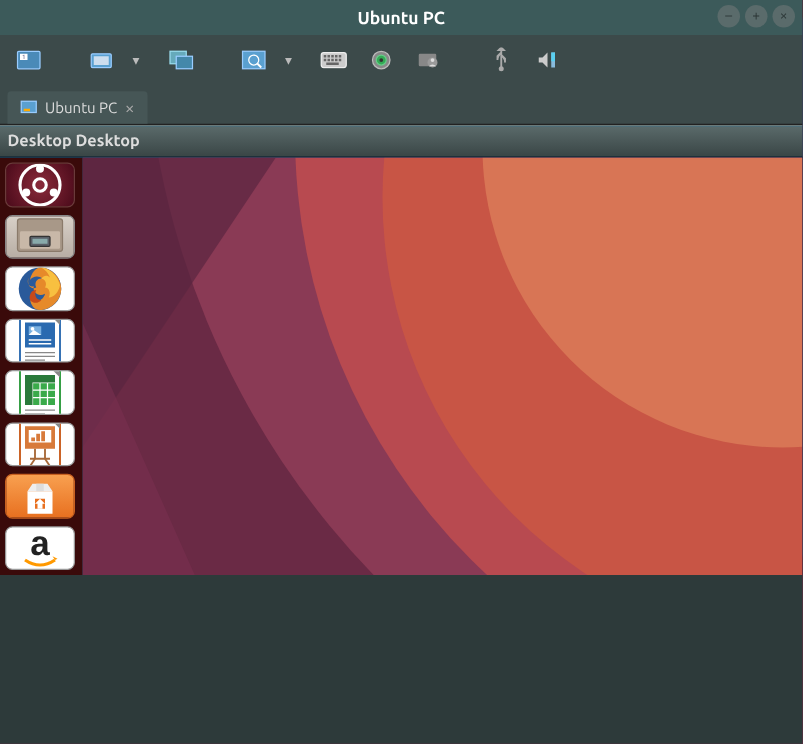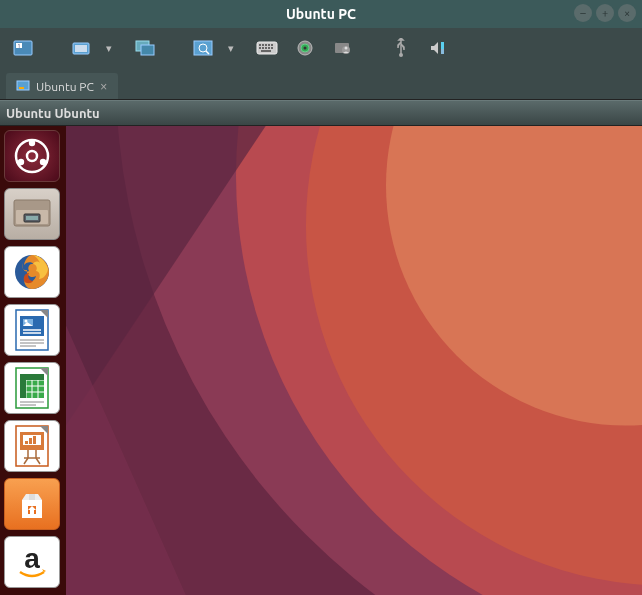--- a/index.html
+++ b/index.html
@@ -7,21 +7,21 @@
     width: 642px;
     height: 595px;
     font-family: "Ubuntu", "Segoe UI", sans-serif;
     font-size: 13px;
     background: #2d3a3a;
     overflow: hidden;
     color: #e0e0e0;
   }
   .window {
     width: 642px;
-    height: 595px;
+    height: 460px;
     background: #0369a1;
     display: flex;
     flex-direction: column;
     border-radius: 17px;
   }
   .titlebar {
     height: 28px;
     background: #3c5a5a;
     display: flex;
     align-items: center;
@@ -284,21 +284,21 @@
       <svg width="14" height="12">
           <rect x="1" y="1" width="12" height="9" fill="#5aa0d0" stroke="#9cf"></rect>
           <rect x="3" y="7" width="5" height="2" fill="#fa0"></rect>
         </svg>
       <span>Ubuntu PC</span>
       <span class="tab-close">×</span>
     </div>
   </div>
 
   <div class="infobar">
-    <span>Ubuntu Ubuntu</span>
+    <span>Desktop Desktop</span>
   </div>
 
   <div class="desktop-area">
 
     <div class="launcher">
 
       <div class="launcher-item dash">
         <svg width="40" height="40">
           <circle cx="20" cy="20" r="16" fill="none" stroke="#fff" stroke-width="2.5"></circle>
           <circle cx="20" cy="7" r="3.2" fill="#fff"></circle>

